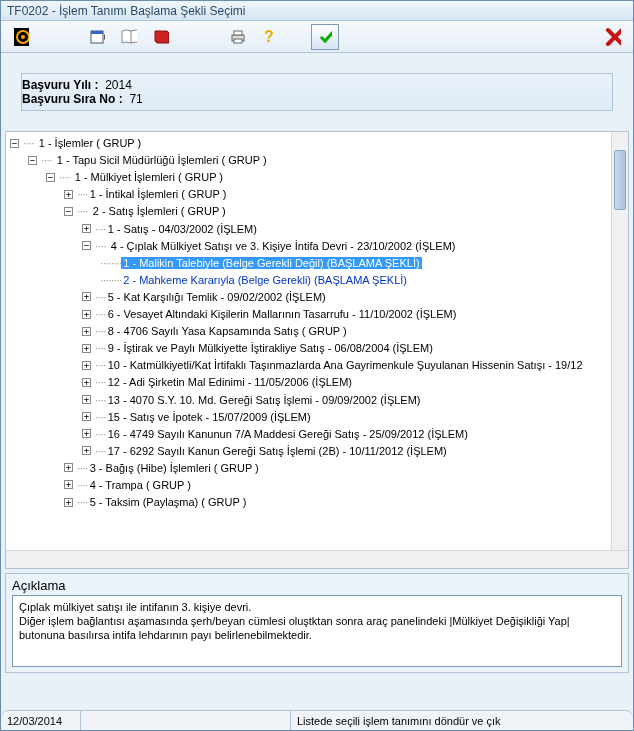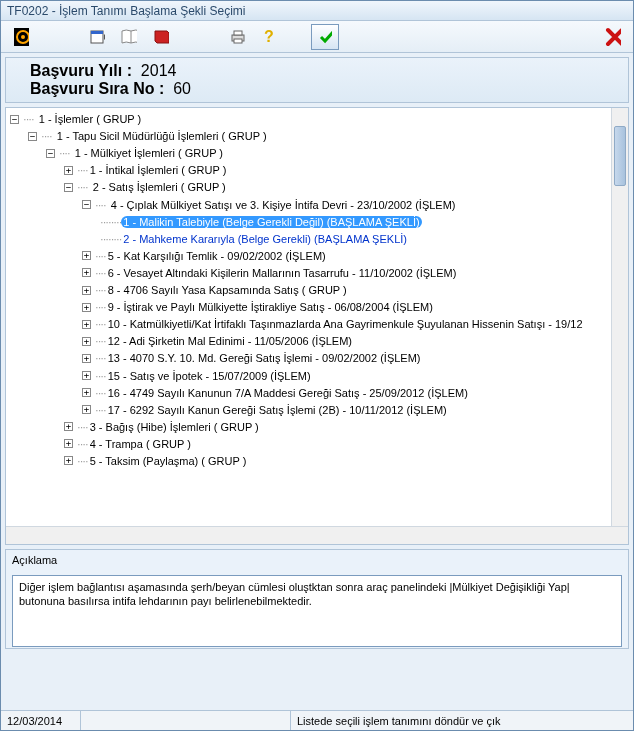--- a/index.html
+++ b/index.html
@@ -36,23 +36,23 @@
   .tool-btn {
     width: 28px; height: 26px;
     display: flex; align-items: center; justify-content: center;
     border: none;
     background: transparent;
     cursor: pointer;
   }
   .info-panel {
     background: linear-gradient(to bottom, #EAF2FA, #DDEAF5);
     border: 1px solid #B0C4D8;
-    margin: 4px;
-    padding: 4px 24px;
-    font-size: 16px;
+    margin: 20px;
+    padding: 4px 0;
+    font-size: 12px;
   }
   .info-panel b { font-weight: bold; }
   .tree-container {
     margin: 0 4px;
     background: #fff;
     border: 1px solid #B0C4D8;
     height: 438px;
     position: relative;
     display: flex;
     flex-direction: column;
@@ -99,48 +99,48 @@
     letter-spacing: -1px;
   }
   .label {
     vertical-align: middle;
     padding: 0 2px;
   }
   .selected {
     background: #3399FF;
     color: #fff;
     padding: 0 2px;
-    border-radius: 6px;
   }
   .linklike { color: #0033CC; }
   .desc-panel {
     margin: 4px;
     background: #EAF2FA;
     border: 1px solid #B0C4D8;
     padding: 4px 6px;
     height: 100px;
   }
-  .desc-panel .hdr { font-size: 11px; margin-bottom: 9px; }
+  .desc-panel .hdr { font-size: 13px; margin-bottom: 2px; }
   .desc-box {
     background: #fff;
     border: 1px solid #7A9BBE;
     padding: 4px 6px;
     font-size: 11px;
     height: 72px;
     overflow: auto;
     line-height: 14px;
   }
   .statusbar {
     position: absolute;
     left: 1px; right: 1px; bottom: 1px;
     height: 20px;
     background: #F0F4F8;
     border-top: 1px solid #B0C4D8;
     display: flex;
     font-size: 11px;
+    border-radius: 8px;
   }
   .statusbar .cell {
     border-right: 1px solid #B0C4D8;
     padding: 2px 6px;
     display: flex; align-items: center;
   }
   .statusbar .cell.date { width: 80px; }
   .statusbar .cell.empty { width: 210px; }
   .statusbar .cell.msg { flex: 1; border-right: none; }
   .vscroll {
@@ -215,21 +215,21 @@
   <div class="flex"></div>
   <button class="tool-btn">
     <svg width="20" height="20">
         <path d="M3 3 L17 17 M17 3 L3 17" stroke="#CC1111" stroke-width="4" stroke-linecap="round"></path>
       </svg>
   </button>
 </div>
 
 <div class="info-panel">
   <div><b>Başvuru Yılı  :</b>&nbsp;&nbsp;<span>2014</span></div>
-  <div><b>Başvuru Sıra No :</b>&nbsp;&nbsp;<span>60</span></div>
+  <div><b>Başvuru Sıra No :</b>&nbsp;&nbsp;<span>71</span></div>
 </div>
 
 <div class="tree-container">
   <div class="tree-scroll">
     <ul class="tree">
       <li class="node">
         <span class="toggle">−</span><span class="dots">····</span>
         <span class="label">1 - İşlemler ( GRUP )</span>
         <ul>
           <li class="node">
@@ -238,35 +238,36 @@
             <ul>
               <li class="node">
                 <span class="toggle">−</span><span class="dots">····</span>
                 <span class="label">1 - Mülkiyet İşlemleri ( GRUP )</span>
                 <ul>
                   <li class="node"><span class="toggle">+</span><span class="dots">····</span><span class="label">1 - İntikal İşlemleri ( GRUP )</span></li>
                   <li class="node">
                     <span class="toggle">−</span><span class="dots">····</span>
                     <span class="label">2 - Satış İşlemleri ( GRUP )</span>
                     <ul>
+                      <li class="node"><span class="toggle">+</span><span class="dots">····</span><span class="label">1 - Satış - 04/03/2002 (İŞLEM)</span></li>
                       <li class="node">
                         <span class="toggle">−</span><span class="dots">····</span>
                         <span class="label">4 - Çıplak Mülkiyet Satışı ve 3. Kişiye İntifa Devri - 23/10/2002 (İŞLEM)</span>
                         <ul>
                           <li class="node"><span class="dots">········</span><span class="label selected">1 - Malikin Talebiyle (Belge Gerekli Değil) (BAŞLAMA ŞEKLİ)</span></li>
                           <li class="node"><span class="dots">········</span><span class="label linklike">2 - Mahkeme Kararıyla (Belge Gerekli) (BAŞLAMA ŞEKLİ)</span></li>
                         </ul>
                       </li>
                       <li class="node"><span class="toggle">+</span><span class="dots">····</span><span class="label">5 - Kat Karşılığı Temlik - 09/02/2002 (İŞLEM)</span></li>
                       <li class="node"><span class="toggle">+</span><span class="dots">····</span><span class="label">6 - Vesayet Altındaki Kişilerin Mallarının Tasarrufu - 11/10/2002 (İŞLEM)</span></li>
                       <li class="node"><span class="toggle">+</span><span class="dots">····</span><span class="label">8 - 4706 Sayılı Yasa Kapsamında Satış  ( GRUP )</span></li>
                       <li class="node"><span class="toggle">+</span><span class="dots">····</span><span class="label">9 - İştirak ve Paylı Mülkiyette İştirakliye Satış - 06/08/2004 (İŞLEM)</span></li>
                       <li class="node"><span class="toggle">+</span><span class="dots">····</span><span class="label">10 - Katmülkiyetli/Kat İrtifaklı Taşınmazlarda Ana Gayrimenkule Şuyulanan Hissenin Satışı - 19/12</span></li>
                       <li class="node"><span class="toggle">+</span><span class="dots">····</span><span class="label">12 - Adi Şirketin Mal Edinimi - 11/05/2006 (İŞLEM)</span></li>
-                      <li class="node"><span class="toggle">+</span><span class="dots">····</span><span class="label">13 - 4070 S.Y. 10. Md. Gereği Satış İşlemi - 09/02/2002 (İŞLEM)</span></li>
+                      <li class="node"><span class="toggle">+</span><span class="dots">····</span><span class="label">13 - 4070 S.Y. 10. Md. Gereği Satış İşlemi - 09/09/2002 (İŞLEM)</span></li>
                       <li class="node"><span class="toggle">+</span><span class="dots">····</span><span class="label">15 - Satış ve İpotek - 15/07/2009 (İŞLEM)</span></li>
                       <li class="node"><span class="toggle">+</span><span class="dots">····</span><span class="label">16 - 4749 Sayılı Kanunun 7/A Maddesi Gereği Satış - 25/09/2012 (İŞLEM)</span></li>
                       <li class="node"><span class="toggle">+</span><span class="dots">····</span><span class="label">17 - 6292 Sayılı Kanun Gereği Satış İşlemi (2B) - 10/11/2012 (İŞLEM)</span></li>
                     </ul>
                   </li>
                   <li class="node"><span class="toggle">+</span><span class="dots">····</span><span class="label">3 - Bağış (Hibe) İşlemleri ( GRUP )</span></li>
                   <li class="node"><span class="toggle">+</span><span class="dots">····</span><span class="label">4 - Trampa ( GRUP )</span></li>
                   <li class="node"><span class="toggle">+</span><span class="dots">····</span><span class="label">5 - Taksim (Paylaşma) ( GRUP )</span></li>
 
                 </ul>
@@ -279,20 +280,21 @@
   </div>
   <div class="vscroll">
       <div class="thumb"></div>
     </div>
   <div class="tree-hscroll"></div>
 </div>
 
 <div class="desc-panel">
   <div class="hdr">Açıklama</div>
   <div class="desc-box">
+    <div>Çıplak mülkiyet satışı ile intifanın 3. kişiye devri.</div>
     <div>Diğer işlem bağlantısı aşamasında şerh/beyan cümlesi oluştktan sonra araç panelindeki |Mülkiyet Değişikliği Yap| butonuna basılırsa intifa lehdarının payı belirlenebilmektedir.</div>
   </div>
 </div>
 
 <div class="statusbar">
   <div class="cell date">12/03/2014</div>
   <div class="cell empty"></div>
   <div class="cell msg">Listede seçili işlem tanımını döndür ve çık</div>
 </div>
 

